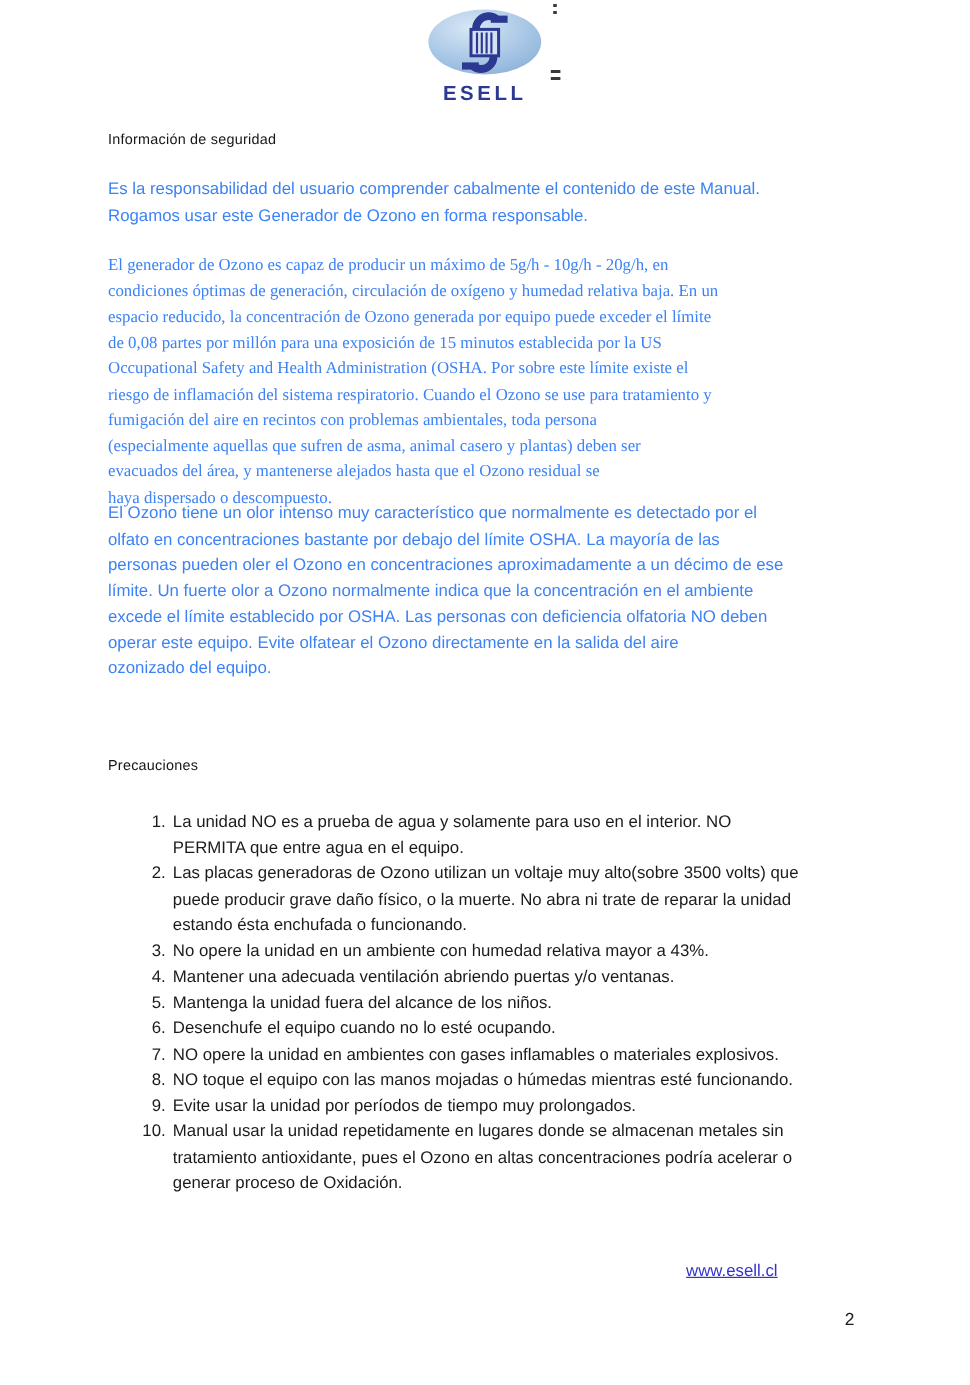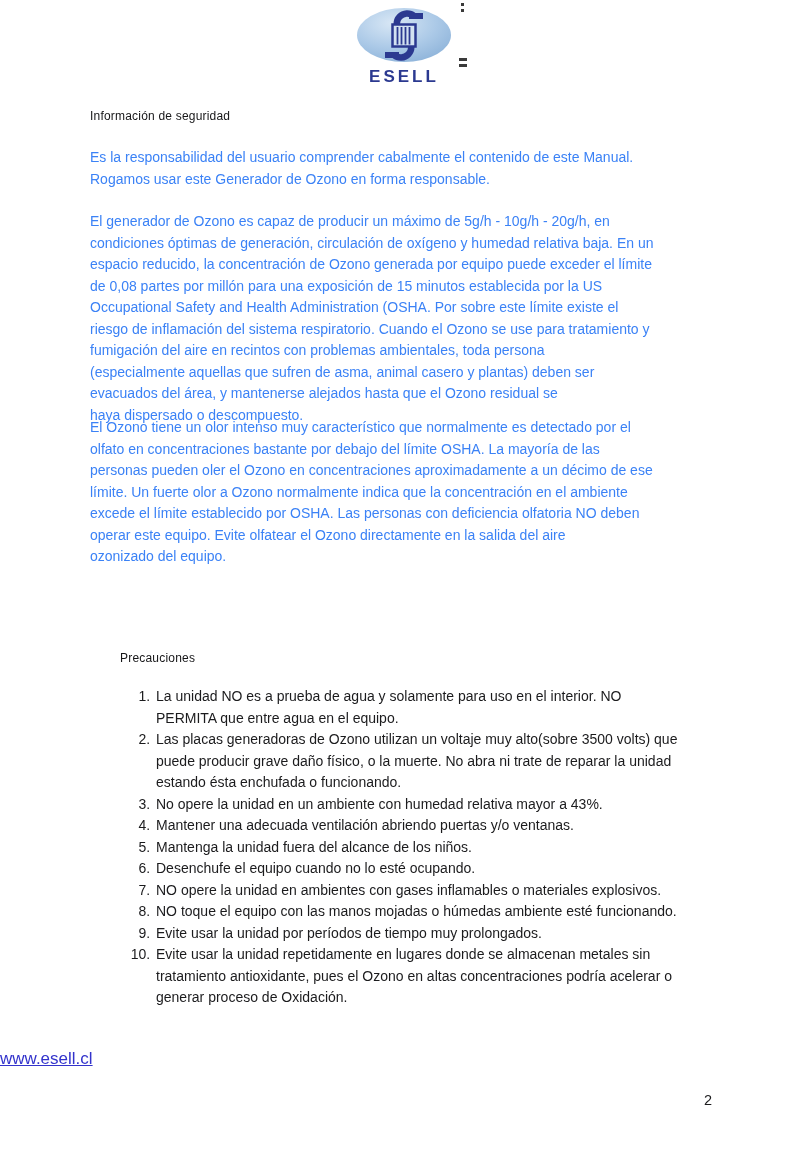--- a/index.html
+++ b/index.html
@@ -25,44 +25,44 @@
   .artifact-2 { left: 459px; top: 58px; width: 8px; height: 10px;
     background: repeating-linear-gradient(to bottom, #3a3a3a 0 3px, transparent 3px 6px); }
 
   
   .heading {
     position: absolute; left: 90px;
     font-size: 12px; font-weight: 400; color: #161618;
     letter-spacing: 0.2px;
   }
   .heading-safety { top: 109px; }
-  .heading-precautions { top: 651px; margin-left: 30px; }
+  .heading-precautions { top: 631px; }
 
   
   .para {
     position: absolute; left: 90px; width: 660px;
     font-size: 14px; line-height: 21.5px;
     white-space: pre-line; color: #3b82f6;
   }
   .para-1 { top: 147px; }
-  .para-2 { top: 211px; }
+  .para-2 { top: 211px; font-family: Liberation Serif, serif; }
   .para-3 { top: 417px; }
 
   
   ol.precautions {
     position: absolute; left: 90px; top: 670px; width: 632px;
-    margin: 16px; padding-left: 48px;
+    margin: 4px; padding-left: 48px;
     font-size: 14px; line-height: 21.5px; color: #1b1b1d;
   }
   ol.precautions li { white-space: pre-line; padding-left: 2px; }
 
   
   .footer {
-    position: absolute; left: 0; top: 1048px; width: 797px;
-    text-align: left; font-size: 17px; line-height: 21.5px;
+    position: absolute; left: 0; top: 1048px; width: 648px;
+    text-align: right; font-size: 14px; line-height: 21.5px;
   }
   .footer a.site-link { color: #3333cc; text-decoration: underline; }
   .footer .email { color: #1b1b1d; }
 
   .page-number {
     position: absolute; left: 704px; top: 1092px;
     font-size: 14.5px; color: #1b1b1d;
   }
 </style>
 </head>
@@ -125,23 +125,23 @@
       <li>La unidad NO es a prueba de agua y solamente para uso en el interior. NO
 PERMITA que entre agua en el equipo.</li>
       <li>Las placas generadoras de Ozono utilizan un voltaje muy alto(sobre 3500 volts) que
 puede producir grave daño físico, o la muerte. No abra ni trate de reparar la unidad
 estando ésta enchufada o funcionando.</li>
       <li>No opere la unidad en un ambiente con humedad relativa mayor a 43%.</li>
       <li>Mantener una adecuada ventilación abriendo puertas y/o ventanas.</li>
       <li>Mantenga la unidad fuera del alcance de los niños.</li>
       <li>Desenchufe el equipo cuando no lo esté ocupando.</li>
       <li>NO opere la unidad en ambientes con gases inflamables o materiales explosivos.</li>
-      <li>NO toque el equipo con las manos mojadas o húmedas ambiente esté funcionando.</li>
+      <li>NO toque el equipo con las manos mojadas o húmedas mientras esté funcionando.</li>
       <li>Evite usar la unidad por períodos de tiempo muy prolongados.</li>
-      <li>Evite usar la unidad repetidamente en lugares donde se almacenan metales sin
+      <li>Manual usar la unidad repetidamente en lugares donde se almacenan metales sin
 tratamiento antioxidante, pues el Ozono en altas concentraciones podría acelerar o
 generar proceso de Oxidación.</li>
     </ol>
 
   <div class="footer">
     <div><a href="#" class="site-link">www.esell.cl</a></div>
   </div>
 
   <div class="page-number">2</div>
 

